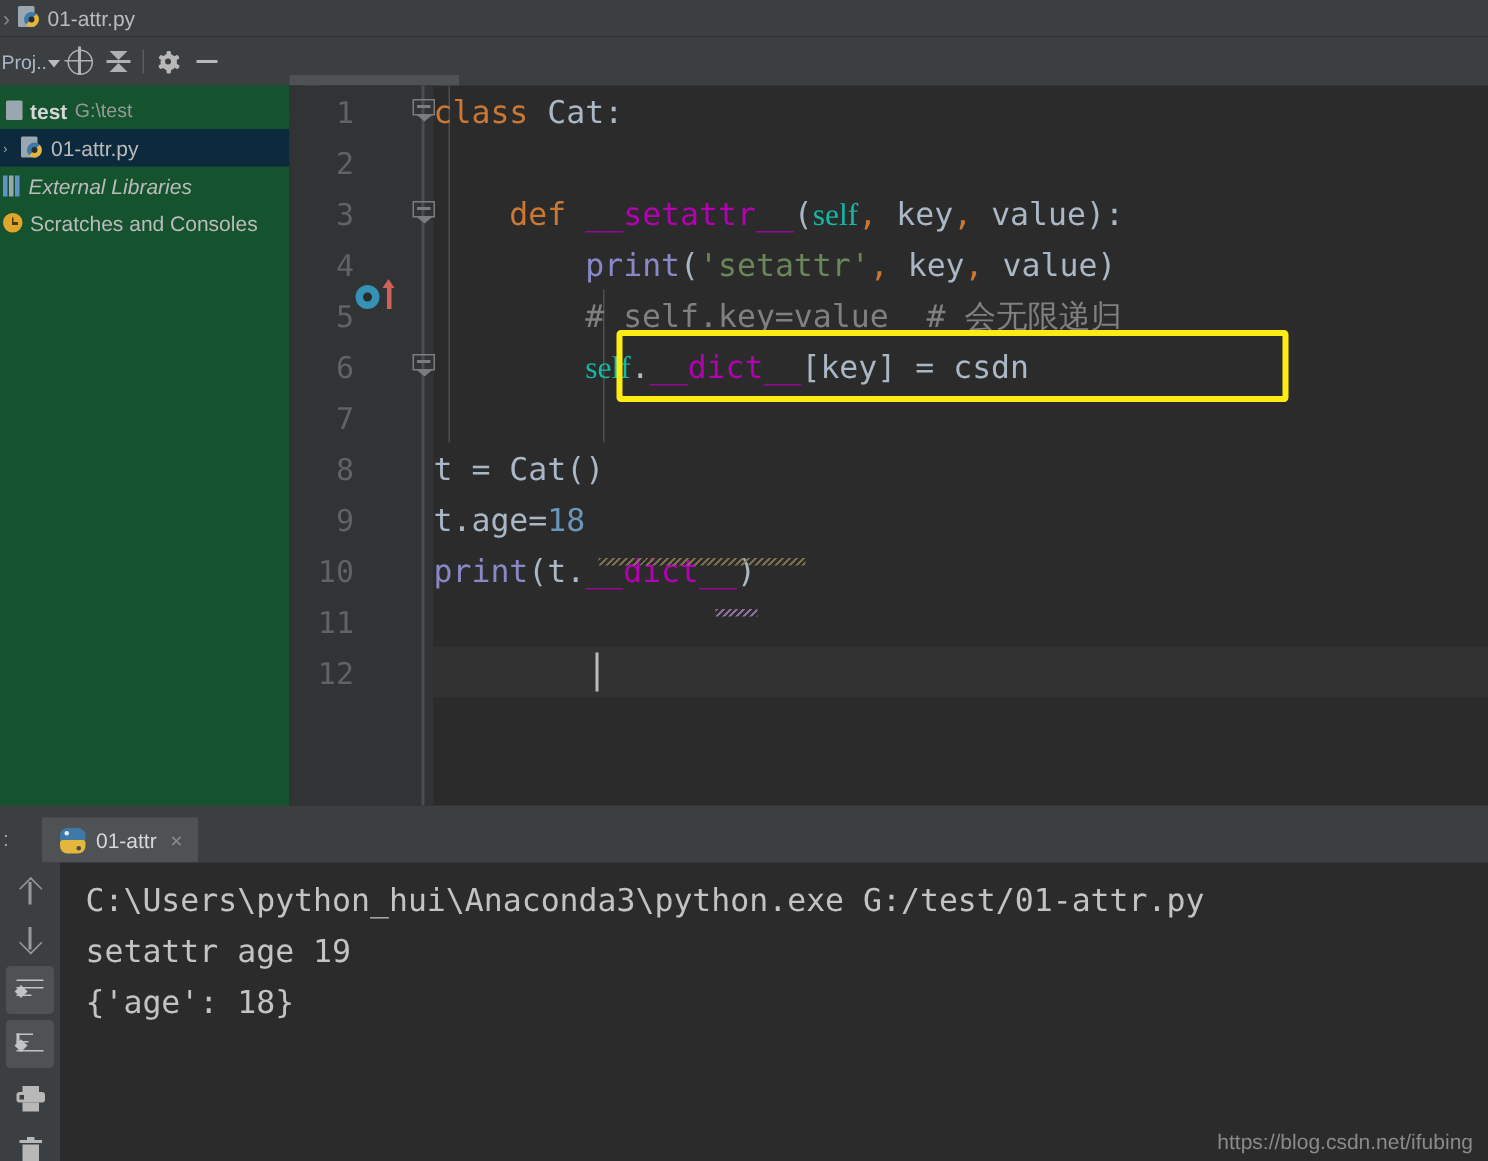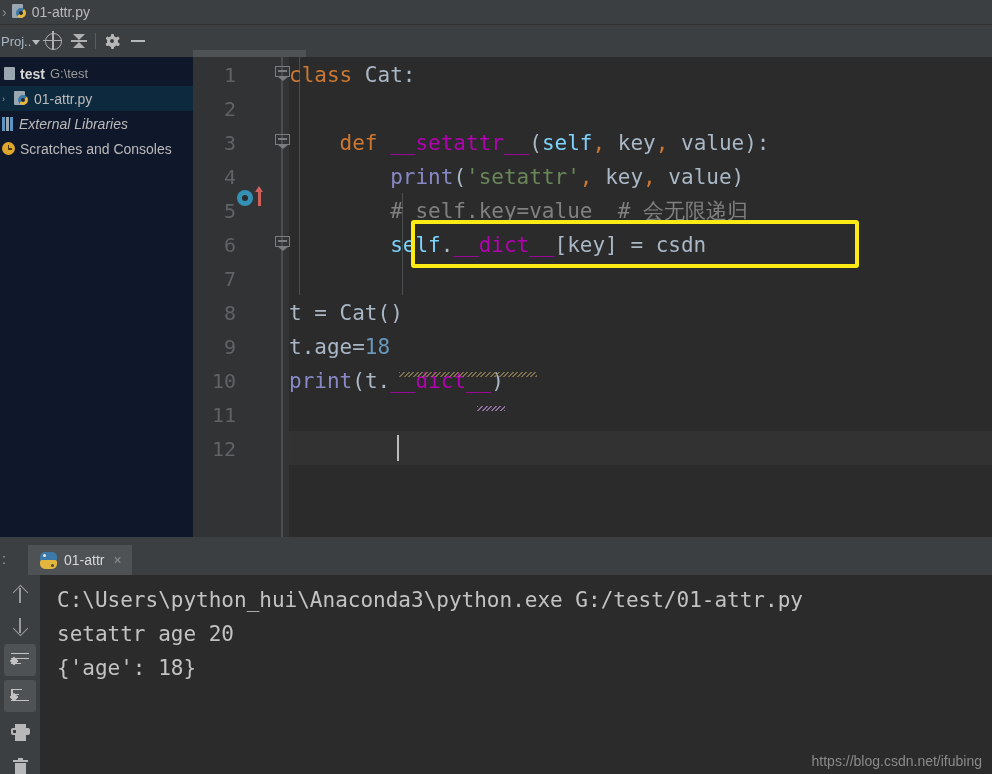--- a/index.html
+++ b/index.html
@@ -92,21 +92,21 @@
     display: flex; align-items: center; gap: 6px;
     padding: 0 8px 0 9px;
     border-bottom: 3px solid #4a88c7;
   }
   .etab-title { color: #d7d7d7; font-size: 14px; white-space: nowrap; }
   .tab-x { color: #8d8d8d; font-size: 14px; margin-left: 2px; }
 
   
   .sidebar {
     position: absolute; left: 0; top: 57px; width: 193px; height: 480px;
-    background: #0f172a;
+    background: #14532d;
     padding-top: 4px;
   }
   .tree-row {
     height: 25px; display: flex; align-items: center; gap: 5px;
     padding-left: 2px; font-size: 14px; color: #bbbbbb;
     white-space: nowrap;
   }
   .tree-row.selected { background: #0d293e; }
   .tree-row .lbl-strong { font-weight: bold; color: #d7d7d7; }
   .tree-row .lbl-dim { color: #999999; font-size: 13px; }
@@ -190,21 +190,21 @@
   .caret {
     position: absolute; width: 2px; height: 26px; background: #bbbbbb;
   }
 
   
   .t-kw   { color: #cc7832; }
   .t-cls  { color: #a9b7c6; }
   .t-magic{ color: #b200b2; }
   .t-fn   { color: #8888c6; }
   .t-str  { color: #6a8759; }
-  .t-param{ color: #7dd3fc; }
+  .t-param{ color: #14b8a6; font-family: Liberation Serif, serif; }
   .t-plain{ color: #a9b7c6; }
   .t-num  { color: #6897bb; }
   .t-cmt  { color: #808080; }
   .t-punc { color: #a9b7c6; }
   .t-comma{ color: #cc7832; }
 
   .squiggle {
     position: absolute; height: 5px;
     background-image:
       repeating-linear-gradient(135deg, #8a7b52 0 1.4px, transparent 1.4px 3.2px);
@@ -546,20 +546,20 @@
           <i class="hd"></i>
           <i class="lid"></i>
           <i class="bd"></i>
         </span>
     </div>
   </div>
 
   <div class="console">
     <div id="console-lines">
         <div class="cout">C:\Users\python_hui\Anaconda3\python.exe G:/test/01-attr.py</div>
-        <div class="cout">setattr age 20</div>
+        <div class="cout">setattr age 19</div>
         <div class="cout">{'age': 18}</div>
         <div class="cout">&nbsp;</div>
       </div>
     <div class="watermark">https://blog.csdn.net/ifubing</div>
   </div>
 
 </div>
 
 </body></html>

